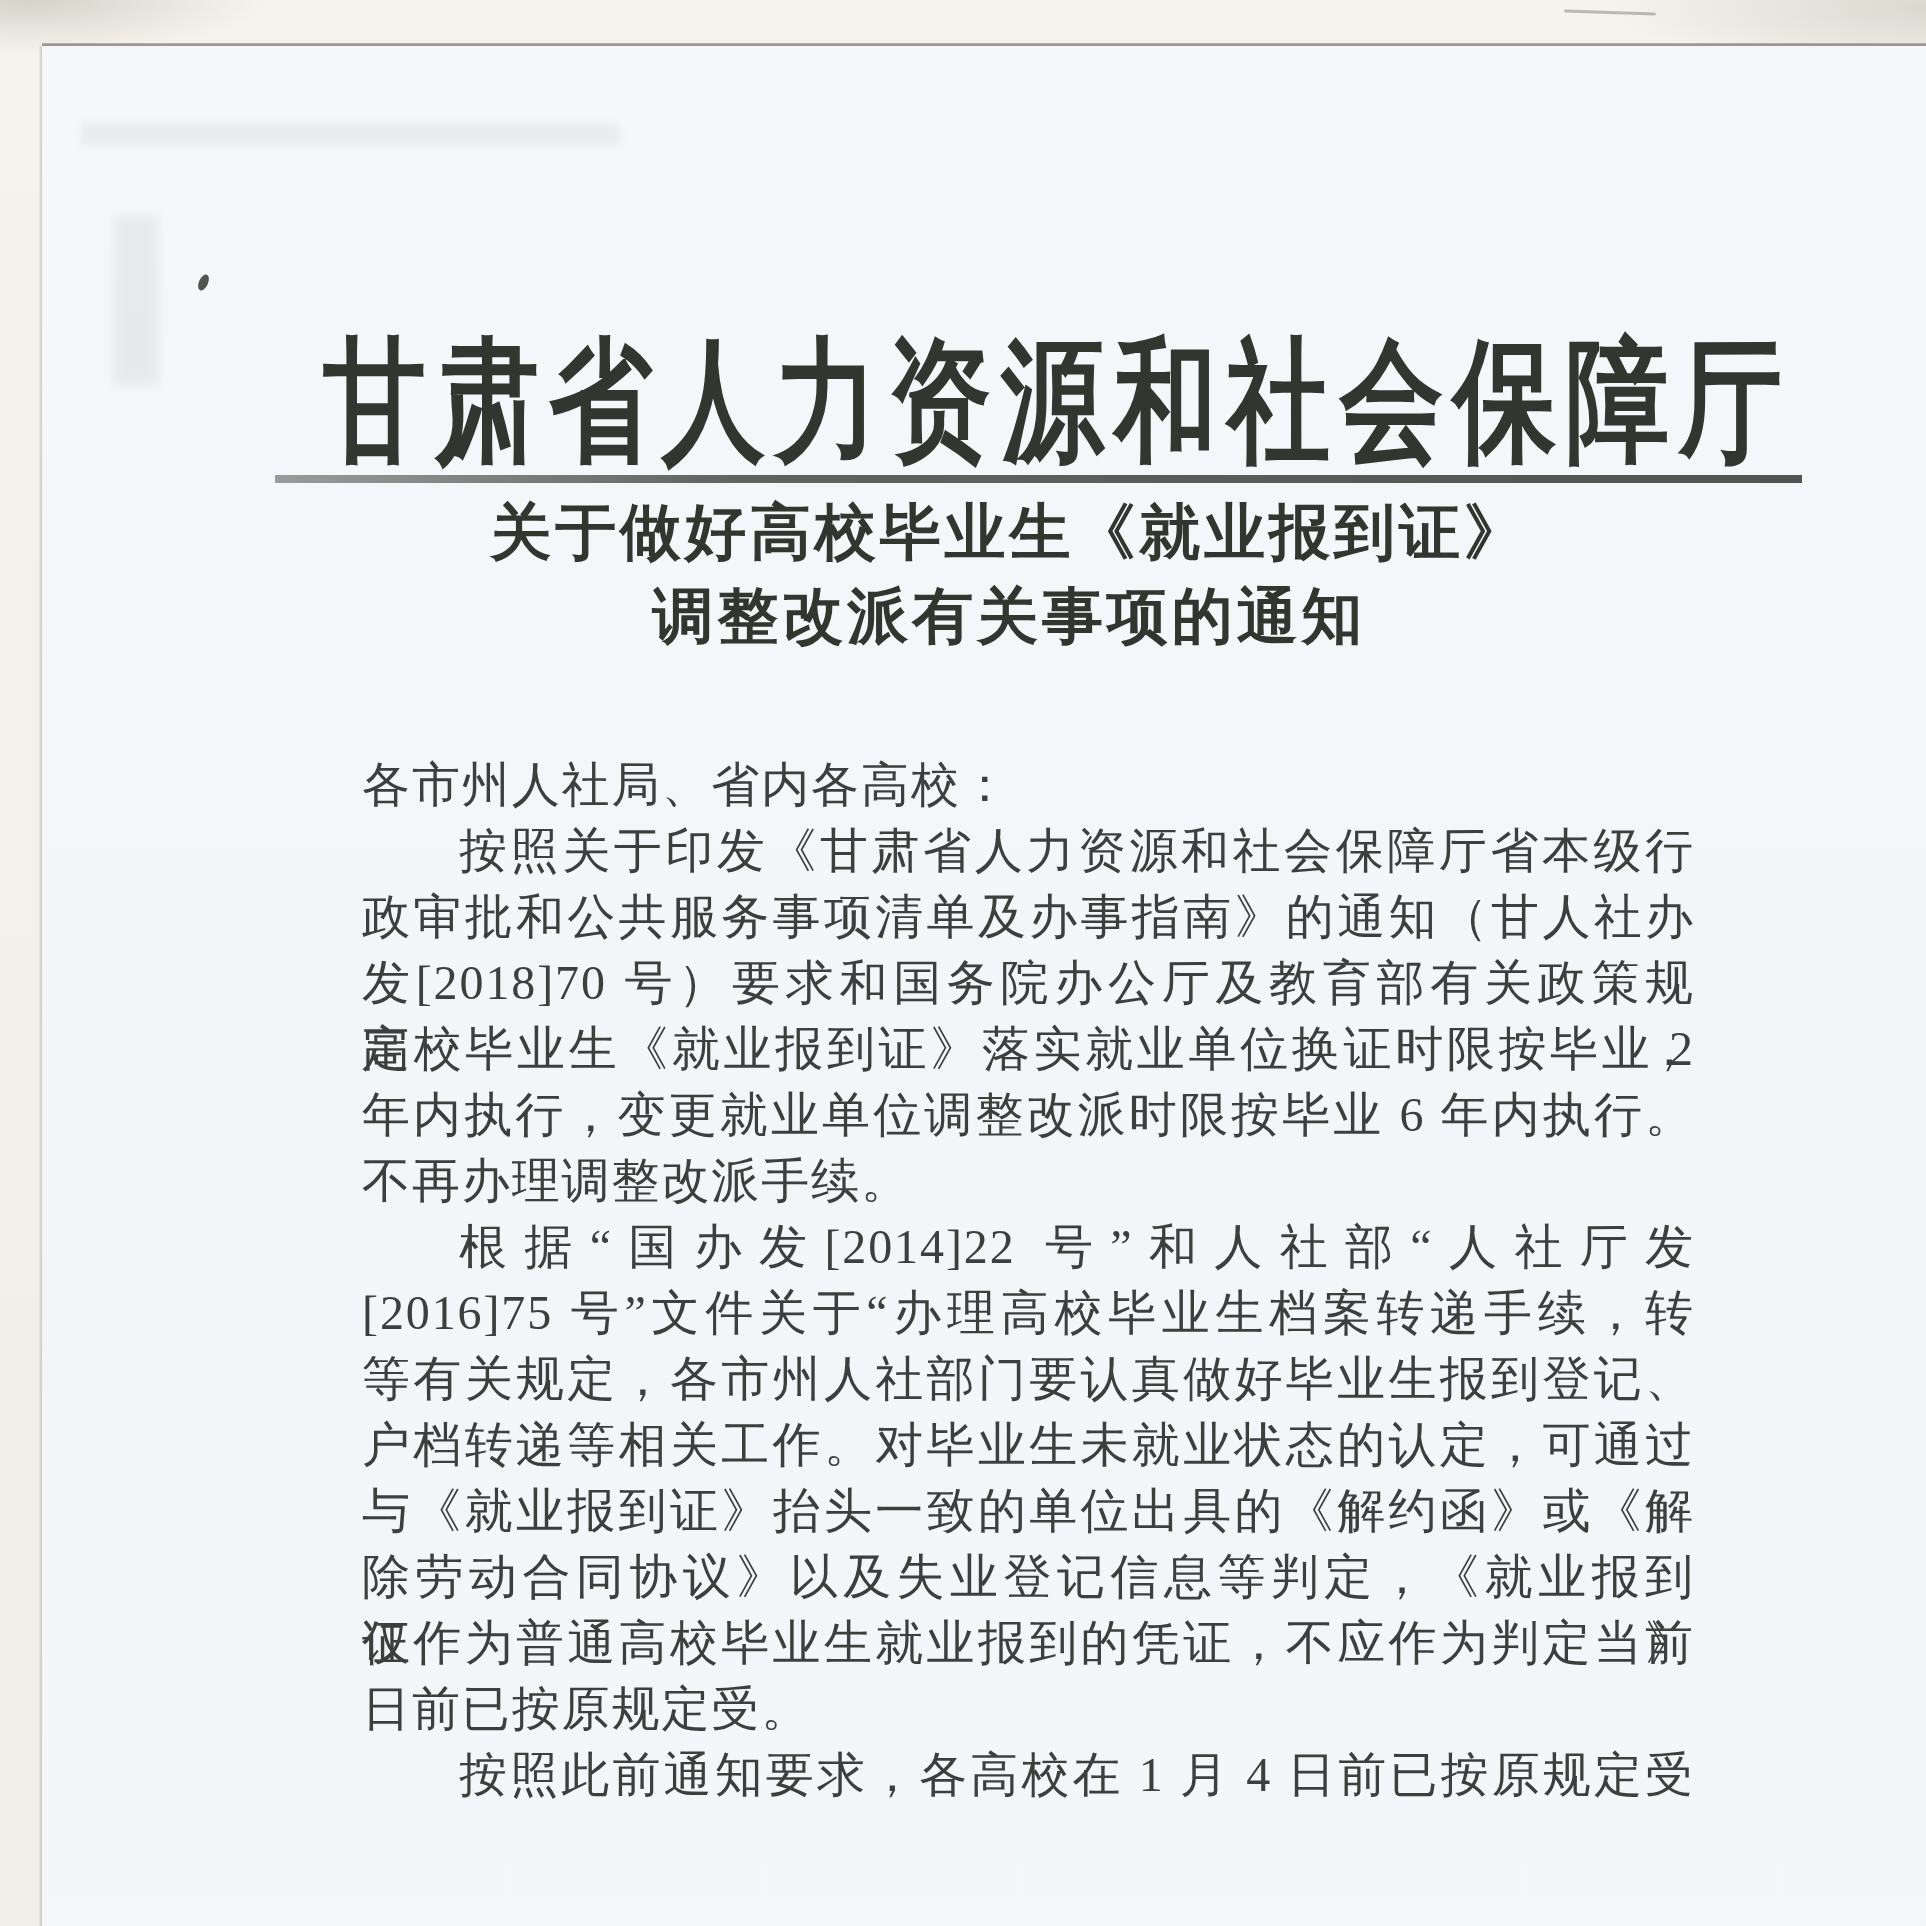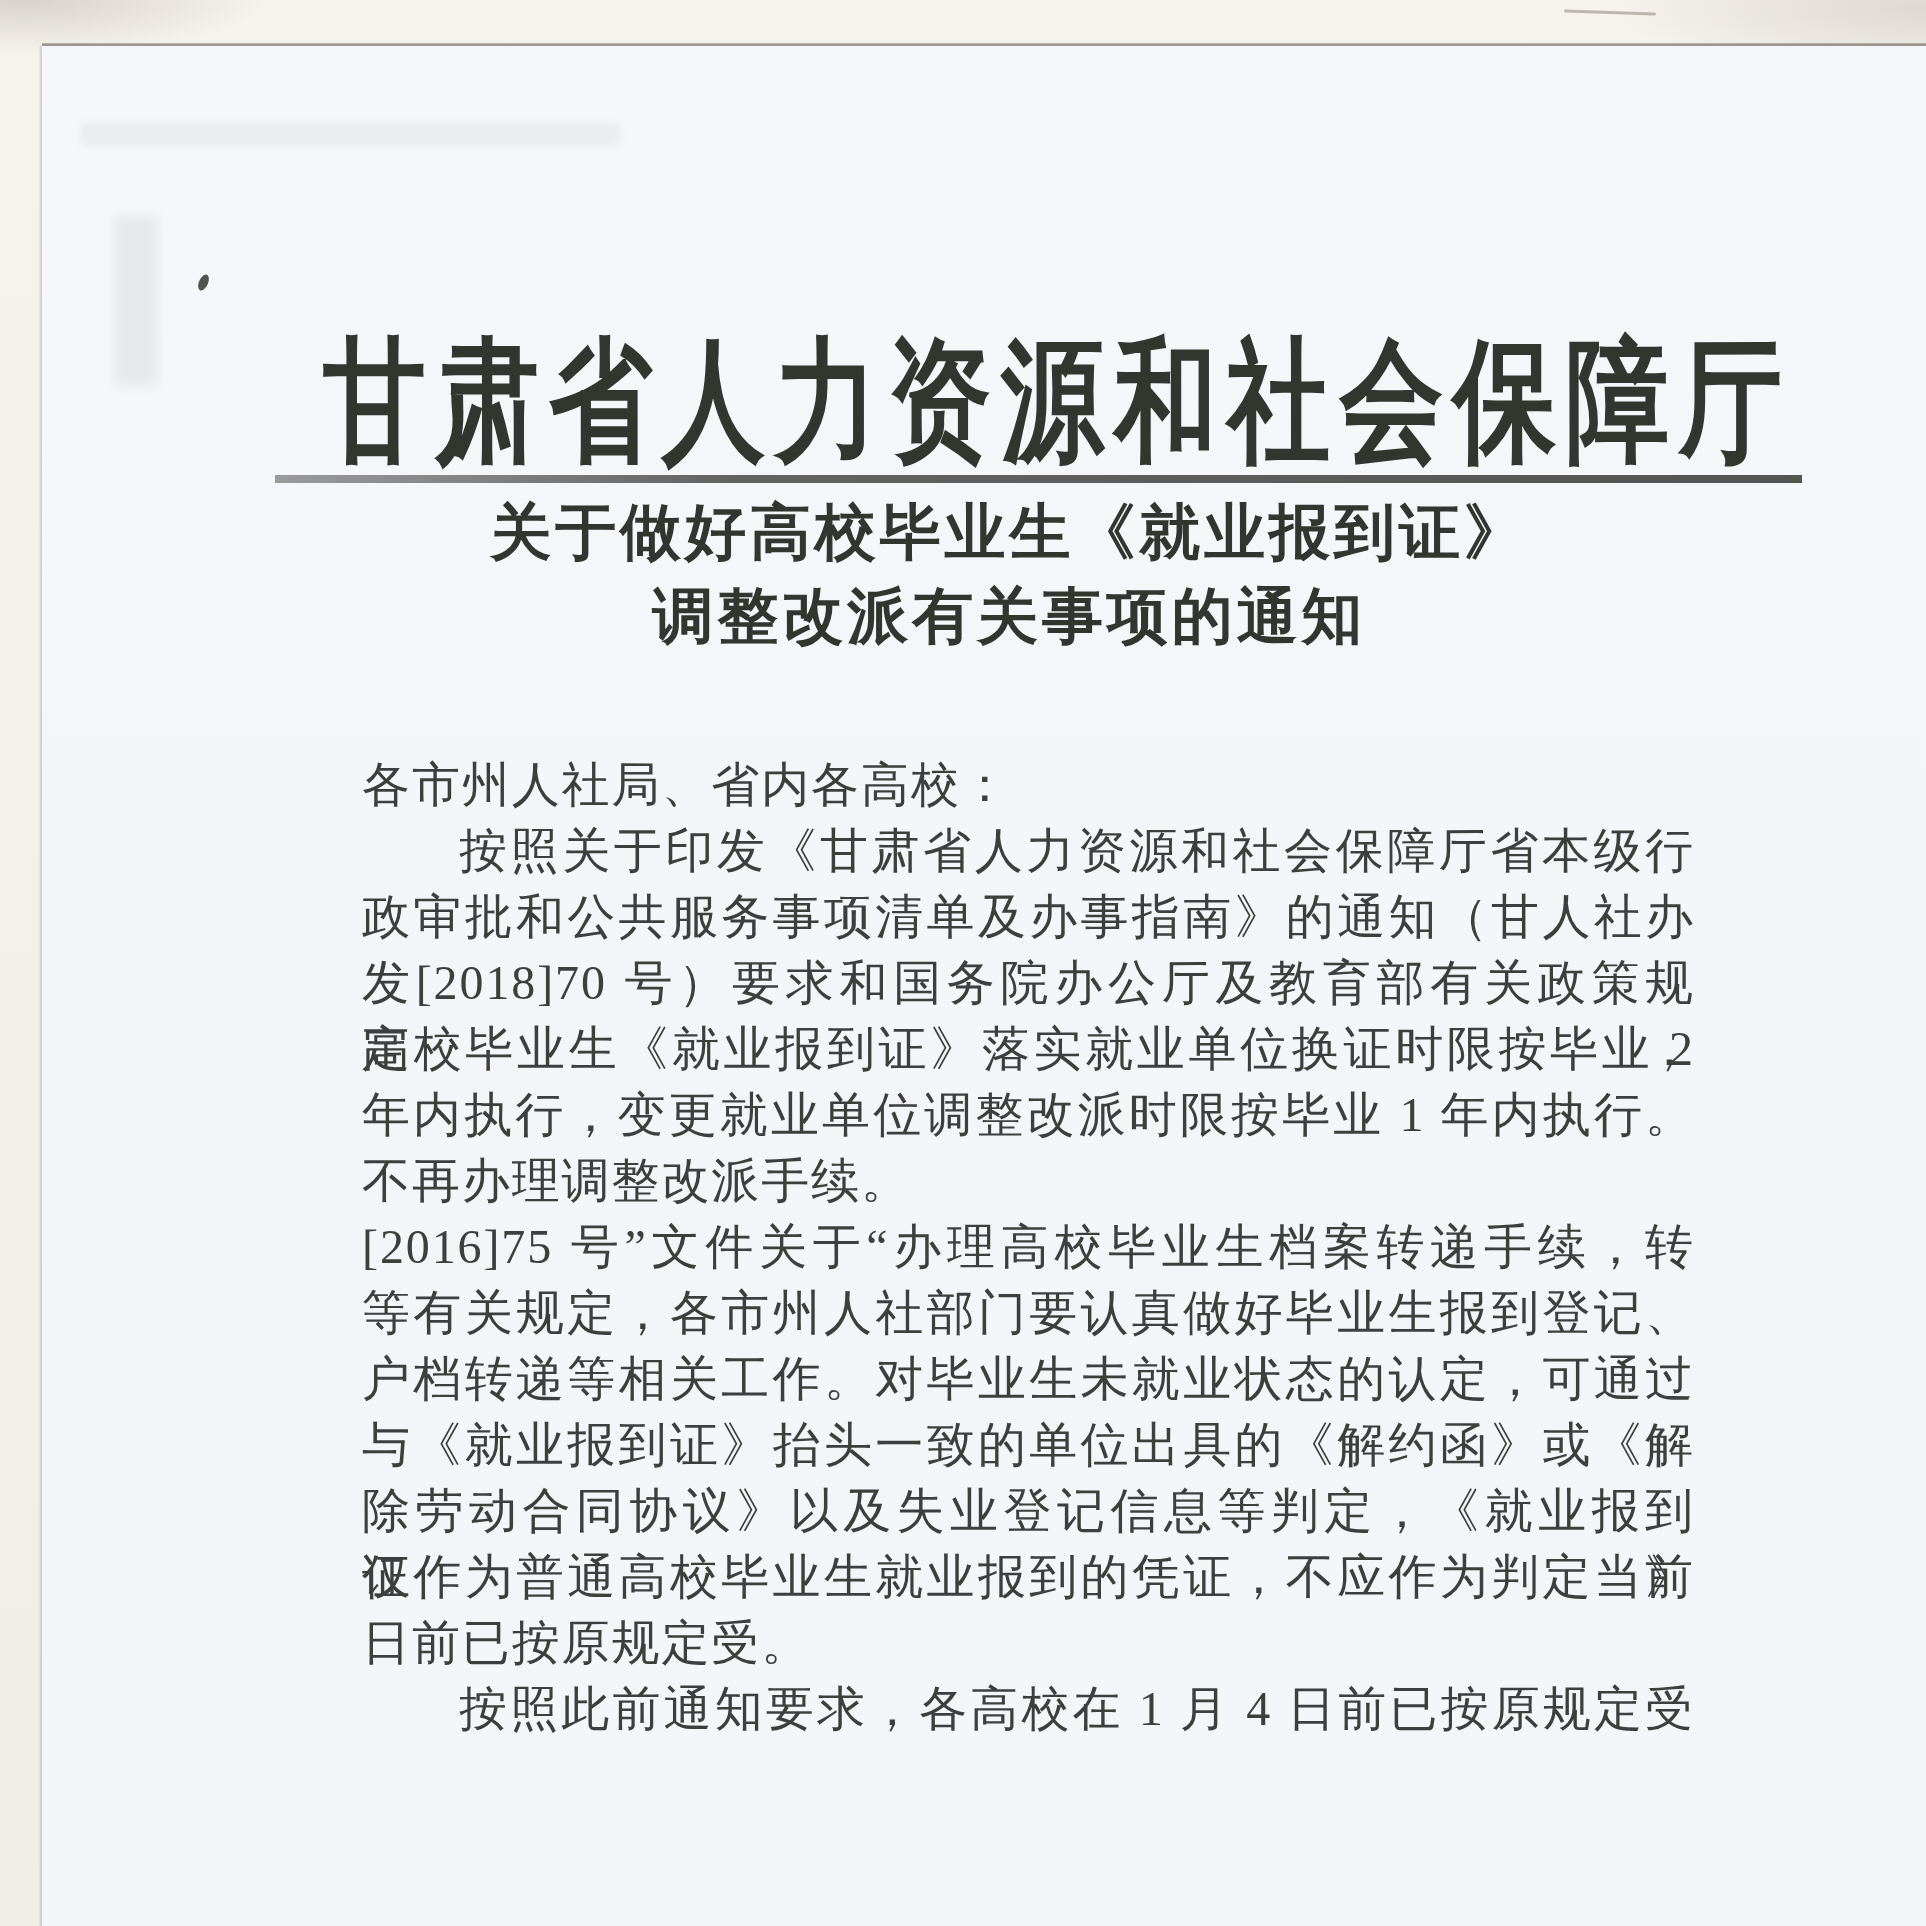--- a/index.html
+++ b/index.html
@@ -71,22 +71,23 @@
     <div>关于做好高校毕业生《就业报到证》</div>
     <div>调整改派有关事项的通知</div>
   </div>
 
   <div class="body-col">
     <div class="bline">各市州人社局、省内各高校：</div>
     <div class="bline indent stretch">按照关于印发《甘肃省人力资源和社会保障厅省本级行</div>
     <div class="bline stretch">政审批和公共服务事项清单及办事指南》的通知（甘人社办</div>
     <div class="bline stretch">发[2018]70 号）要求和国务院办公厅及教育部有关政策规定，</div>
     <div class="bline stretch">高校毕业生《就业报到证》落实就业单位换证时限按毕业 2</div>
-    <div class="bline stretch">年内执行，变更就业单位调整改派时限按毕业 1 年内执行。</div>
+    <div class="bline stretch">年内执行，变更就业单位调整改派时限按毕业 6 年内执行。</div>
     <div class="bline">不再办理调整改派手续。</div>
+    <div class="bline indent stretch">根据“国办发[2014]22 号”和人社部“人社厅发</div>
     <div class="bline stretch">[2016]75 号”文件关于“办理高校毕业生档案转递手续，转</div>
     <div class="bline stretch">等有关规定，各市州人社部门要认真做好毕业生报到登记、</div>
     <div class="bline stretch">户档转递等相关工作。对毕业生未就业状态的认定，可通过</div>
     <div class="bline stretch">与《就业报到证》抬头一致的单位出具的《解约函》或《解</div>
     <div class="bline stretch">除劳动合同协议》以及失业登记信息等判定，《就业报到证》</div>
     <div class="bline stretch">仅作为普通高校毕业生就业报到的凭证，不应作为判定当前</div>
     <div class="bline">日前已按原规定受。</div>
     <div class="bline indent stretch">按照此前通知要求，各高校在 1 月 4 日前已按原规定受</div>
 
   </div>

